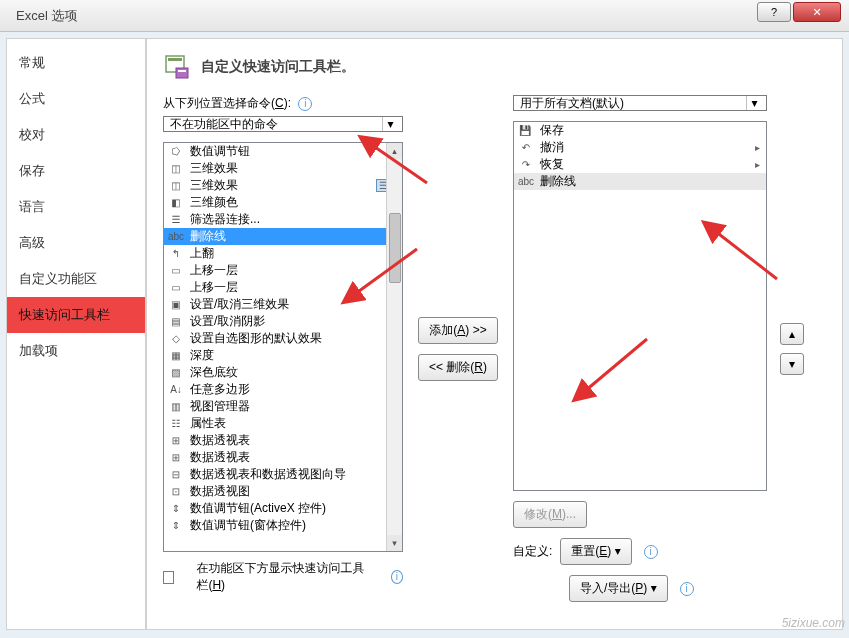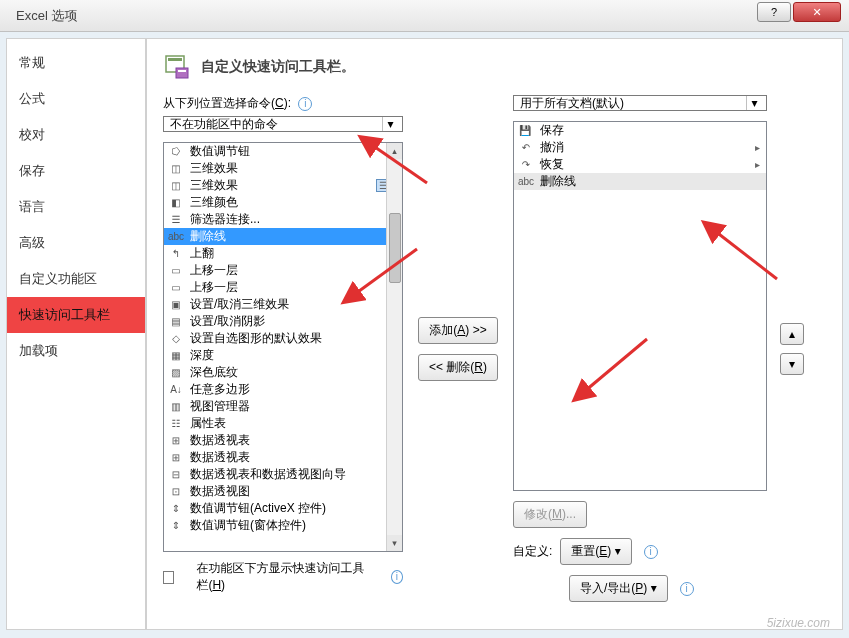--- a/index.html
+++ b/index.html
@@ -243,21 +243,21 @@
       display: flex;
       align-items: center;
       gap: 8px;
     }
     .arrow-annotation {
       position: absolute;
       pointer-events: none;
     }
     .watermark {
       position: absolute;
-      right: 19px;
+      right: 4px;
       bottom: 8px;
       color: #bbb;
       font-size: 12px;
       font-style: italic;
     }
     .u { text-decoration: underline; }
   </style>
 </head>
 <body>
 

